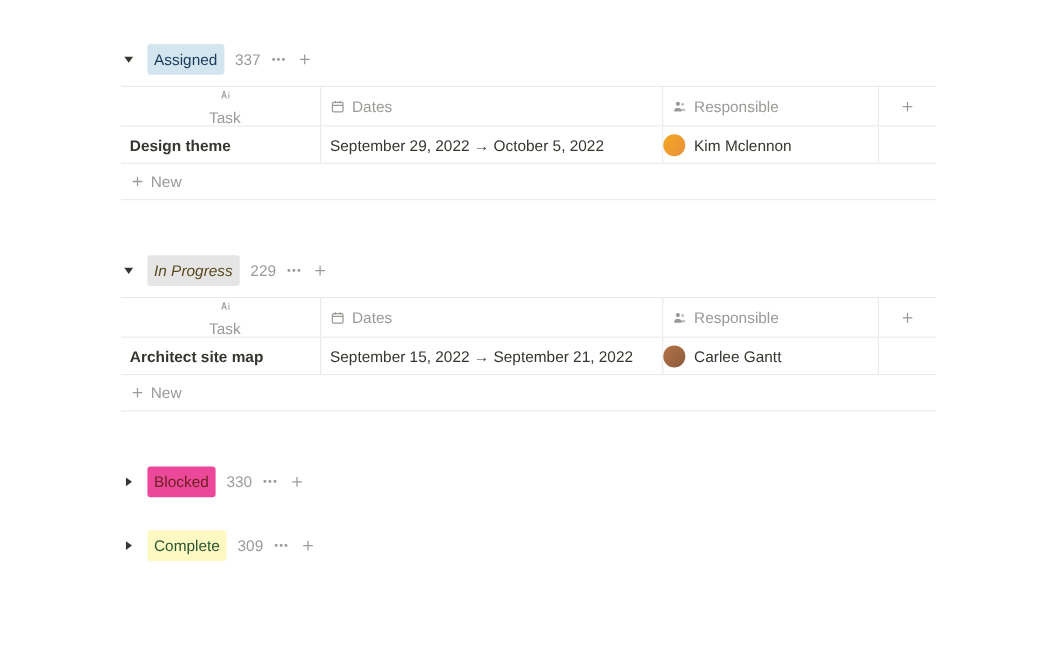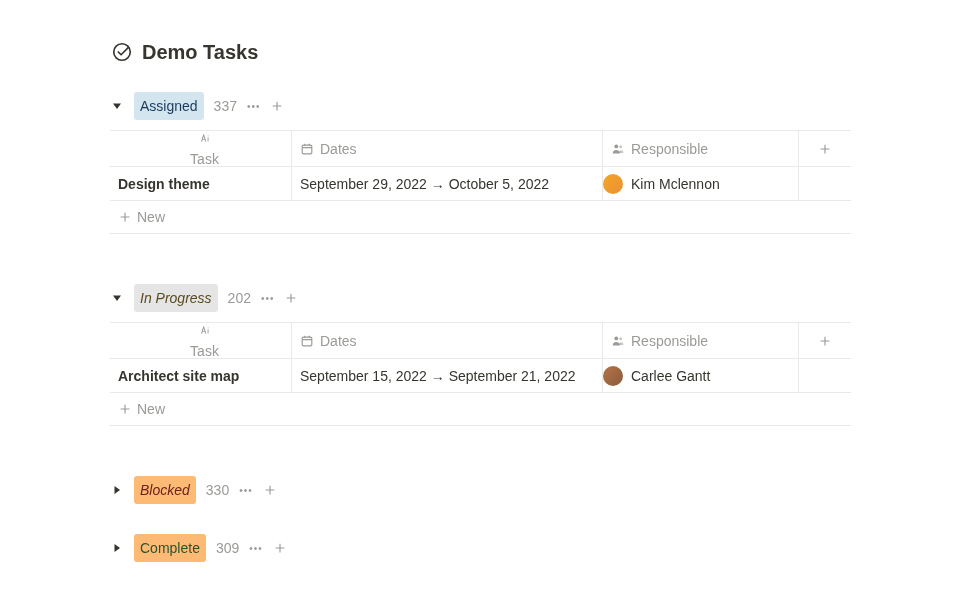--- a/index.html
+++ b/index.html
@@ -55,22 +55,22 @@
       color: #37352f;
     }
     .group-label {
       padding: 6px 6px;
       border-radius: 3px;
       font-size: 14px;
       font-weight: 400;
     }
     .label-assigned { background: #d3e5ef; color: #1a3b5c; }
     .label-inprogress { background: #e5e5e5; color: #5a4a1f; font-style: italic; }
-    .label-blocked { background: #fdba74; color: #6e2020; font-style: italic; }
-    .label-complete { background: #fdba74; color: #2a5430; }
+    .label-blocked { background: #ec4899; color: #6e2020; }
+    .label-complete { background: #fef9c3; color: #2a5430; }
     .group-count {
       color: #9b9a97;
       font-size: 14px;
     }
     .more-icon {
       color: #9b9a97;
       cursor: pointer;
       font-size: 14px;
       letter-spacing: 1px;
     }
@@ -201,29 +201,20 @@
       margin-bottom: 30px;
     }
     svg {
       display: block;
     }
   </style>
 </head>
 <body>
 
 <div class="container">
-  <div class="page-header">
-    <div class="page-icon">
-      <svg width="22" height="22" viewBox="0 0 24 24" fill="none" stroke="#37352f" stroke-width="1.8">
-        <circle cx="12" cy="12" r="9"></circle>
-        <path d="M8 12 L11 15 L19 7" stroke-linecap="round" stroke-linejoin="round"></path>
-      </svg>
-    </div>
-    <h1 class="page-title">Demo Tasks</h1>
-  </div>
 
   <div id="groups-container">
       <div class="group">
         <div class="group-header">
           <div class="toggle">
             <svg width="10" height="10" viewBox="0 0 10 10" fill="#37352f">
               <path d="M1 2.5 L9 2.5 L5 8 Z"></path>
             </svg>
           </div>
           <span class="group-label label-assigned">Assigned</span>
@@ -293,21 +284,21 @@
         </div>
       </div>
       <div class="group">
         <div class="group-header">
           <div class="toggle">
             <svg width="10" height="10" viewBox="0 0 10 10" fill="#37352f">
               <path d="M1 2.5 L9 2.5 L5 8 Z"></path>
             </svg>
           </div>
           <span class="group-label label-inprogress">In Progress</span>
-          <span class="group-count">202</span>
+          <span class="group-count">229</span>
           <span class="more-icon" style="font-size: 10px;">•••</span>
           <span class="plus-icon">
             <svg width="14" height="14" viewBox="0 0 16 16" stroke="#9b9a97" stroke-width="1.3">
               <path d="M8 3 L8 13 M3 8 L13 8"></path>
             </svg>
           </span>
         </div>
         <div class="table">
           <div class="table-header">
             <div class="col-task">

